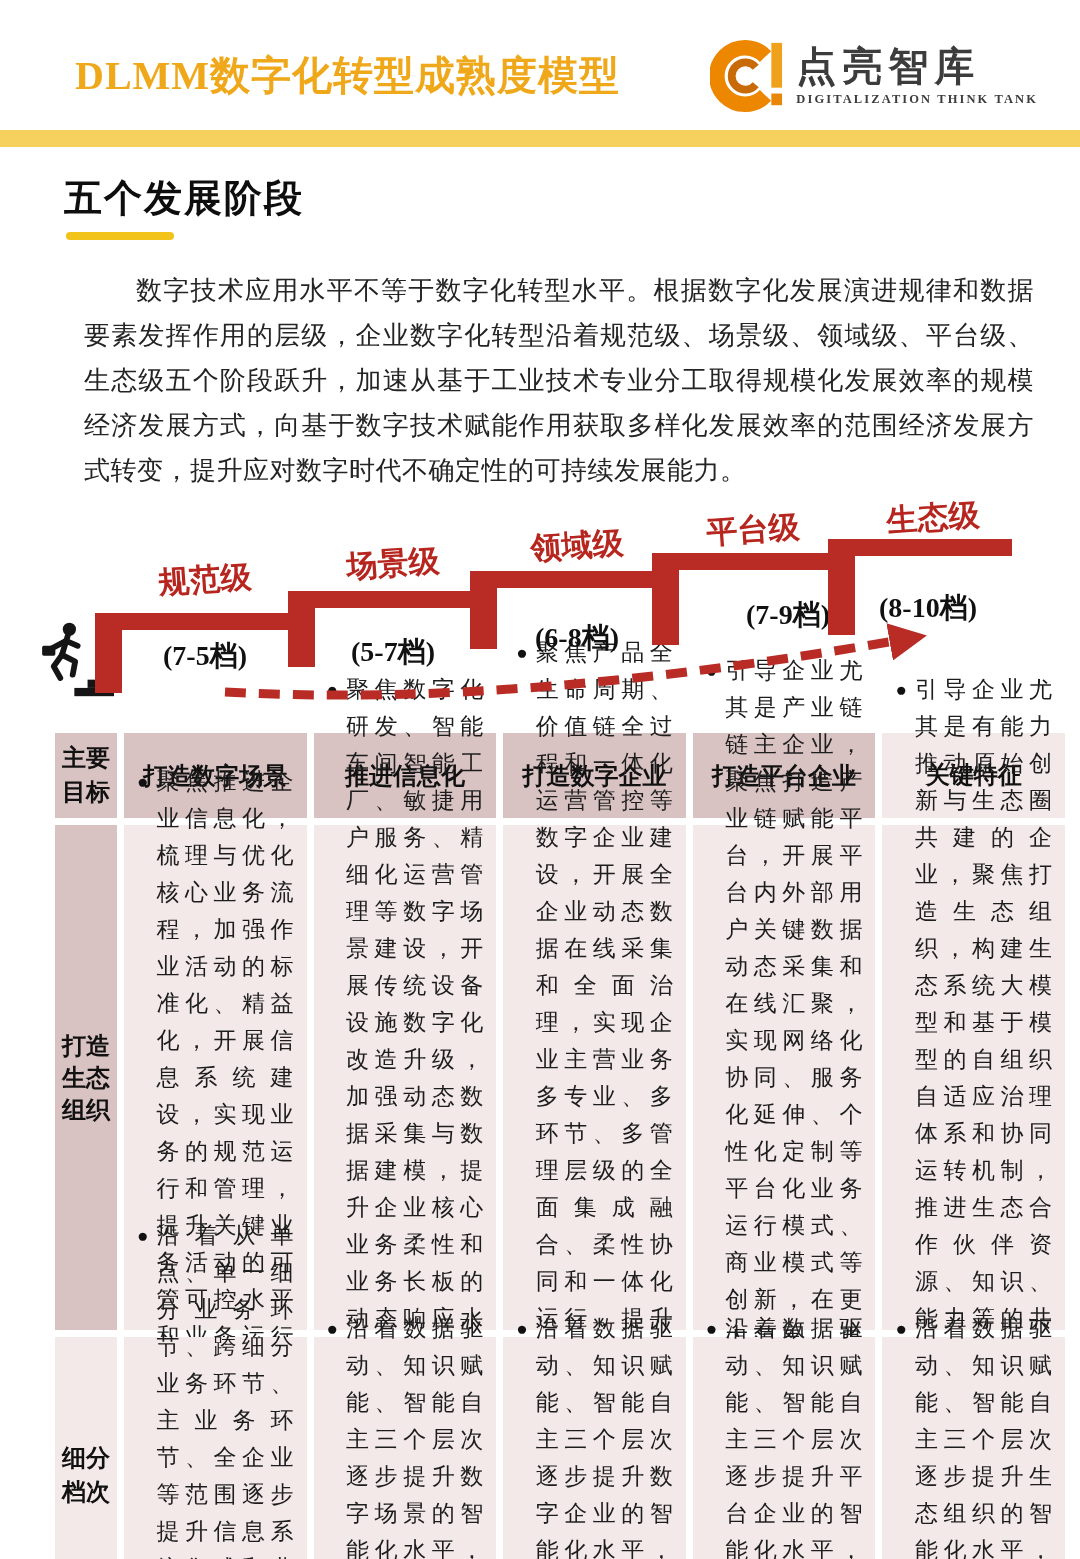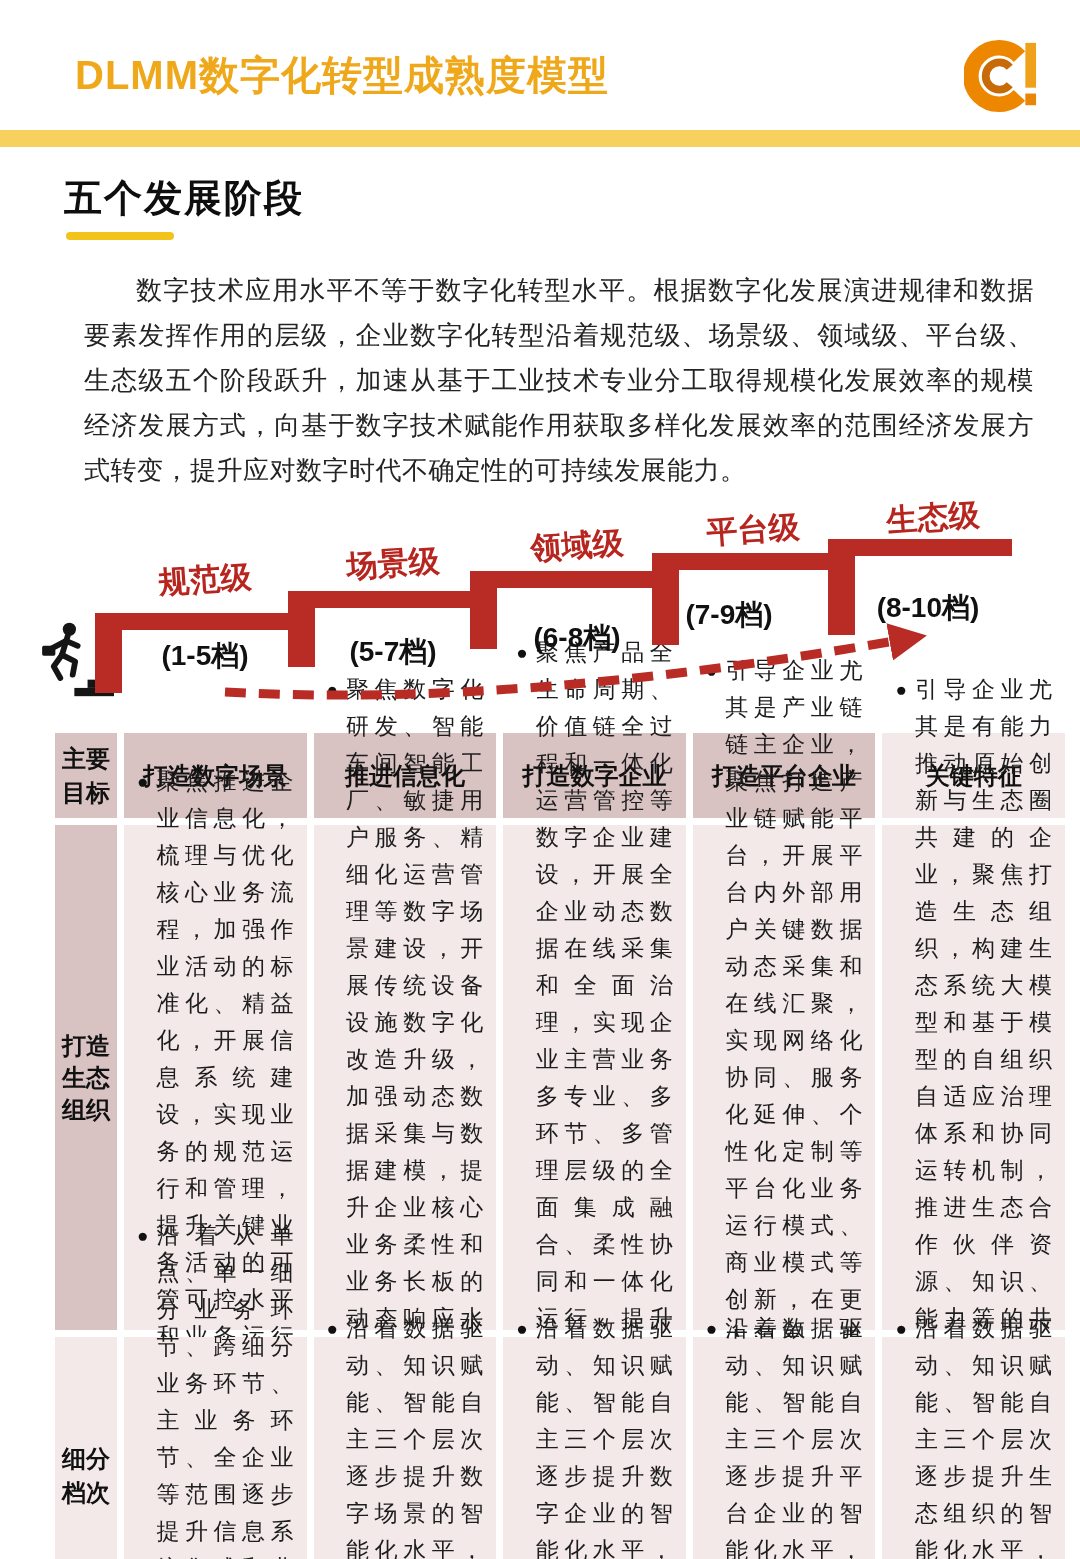--- a/index.html
+++ b/index.html
@@ -2,21 +2,21 @@
 <html><head>
 <meta charset="utf-8">
 <style>
   * { margin:0; padding:0; box-sizing:border-box; }
   html,body { background:#ffffff; }
   body {
     width:1080px; height:1559px; overflow:hidden;
     font-family:"Liberation Sans","DejaVu Sans",sans-serif;
     color:#1d1d1d;
   }
-  .page { position:relative; width:1080px; height:1162px; background:#fff; }
+  .page { position:relative; width:1080px; height:1162px; background:#fff;font-family:Liberation Serif, serif; }
 
   
   .hdr { display:flex; align-items:flex-start; padding:36px 42px 0 75px; }
   .hdr-title { flex:1; font-size:40px; font-weight:bold; color:#F0A81B; letter-spacing:1px; padding-top:12px; }
   .logo { display:flex; align-items:center; gap:12px; }
   .logo svg { display:block; }
   .logo-brand { font-size:40px; font-weight:bold; color:#3c3c3c; letter-spacing:6px; line-height:1.05; }
   .logo-tag { font-size:12.5px; font-weight:bold; color:#3c3c3c; letter-spacing:2.1px; margin-top:4px; white-space:nowrap; }
   .gold-band { margin-top:14px; height:17px; width:100%; background:#F6D15E; }
 
@@ -58,20 +58,24 @@
 
   <div class="hdr">
     <div class="hdr-title">DLMM数字化转型成熟度模型</div>
     <div class="logo">
       <svg width="74" height="80" viewBox="0 0 76 80">
         <path d="M57 20 A29 29 0 1 0 57 60" fill="none" stroke="#EE8700" stroke-width="16"></path>
         <path d="M47 31 A14 14 0 1 0 47 49" fill="none" stroke="#C96A08" stroke-width="8"></path>
         <rect x="63" y="6" width="11" height="46" fill="#F0A11C"></rect>
         <rect x="63" y="58" width="11" height="12" fill="#E98607"></rect>
       </svg>
+      <div>
+        <div class="logo-brand">点亮智库</div>
+        <div class="logo-tag">DIGITALIZATION THINK TANK</div>
+      </div>
     </div>
   </div>
   <div class="gold-band"></div>
 
   <div class="sec-title">五个发展阶段</div>
   <div class="sec-underline"></div>
 
   <p class="intro">数字技术应用水平不等于数字化转型水平。根据数字化发展演进规律和数据要素发挥作用的层级，企业数字化转型沿着规范级、场景级、领域级、平台级、生态级五个阶段跃升，加速从基于工业技术专业分工取得规模化发展效率的规模经济发展方式，向基于数字技术赋能作用获取多样化发展效率的范围经济发展方式转变，提升应对数字时代不确定性的可持续发展能力。</p>
 
   <div class="stairs">
@@ -97,42 +101,42 @@
           <path d="M0 0 L10 5 L0 10 z" fill="#B92B25"></path>
         </marker>
       </defs>
       <path d="M225 191 C 430 202, 650 183, 912 137" fill="none" stroke="#B92B25" stroke-width="9" stroke-dasharray="21 13" marker-end="url(#arrhead)"></path>
     </svg>
 
     <div>
       <div class="stage-name" style="left:130px; top:58px;">规范级</div>
       <div class="bar-h" style="left:95px;  top:112px; width:208px;"></div>
       <div class="bar-v" style="left:95px;  top:112px; height:80px;"></div>
-      <div class="stage-range" style="left:110px; top:136px;">(1-5档)</div>
+      <div class="stage-range" style="left:110px; top:136px;">(7-5档)</div>
     </div>
 
     <div>
       <div class="stage-name" style="left:318px; top:42px;">场景级</div>
       <div class="bar-h" style="left:288px; top:90px; width:206px;"></div>
       <div class="bar-v" style="left:288px; top:90px; height:76px;"></div>
       <div class="stage-range" style="left:298px; top:132px;">(5-7档)</div>
     </div>
 
     <div>
       <div class="stage-name" style="left:502px; top:24px;">领域级</div>
       <div class="bar-h" style="left:470px; top:70px; width:208px;"></div>
       <div class="bar-v" style="left:470px; top:70px; height:78px;"></div>
       <div class="stage-range" style="left:482px; top:118px;">(6-8档)</div>
     </div>
 
     <div>
       <div class="stage-name" style="left:678px; top:8px;">平台级</div>
       <div class="bar-h" style="left:652px; top:52px; width:198px;"></div>
       <div class="bar-v" style="left:652px; top:52px; height:92px;"></div>
-      <div class="stage-range" style="left:634px; top:95px;">(7-9档)</div>
+      <div class="stage-range" style="left:693px; top:95px;">(7-9档)</div>
     </div>
 
     <div>
       <div class="stage-name" style="left:858px; top:-4px;">生态级</div>
       <div class="bar-h" style="left:828px; top:38px; width:184px;"></div>
       <div class="bar-v" style="left:828px; top:38px; height:96px;"></div>
       <div class="stage-range" style="left:833px; top:88px;">(8-10档)</div>
     </div>
   </div>
 

